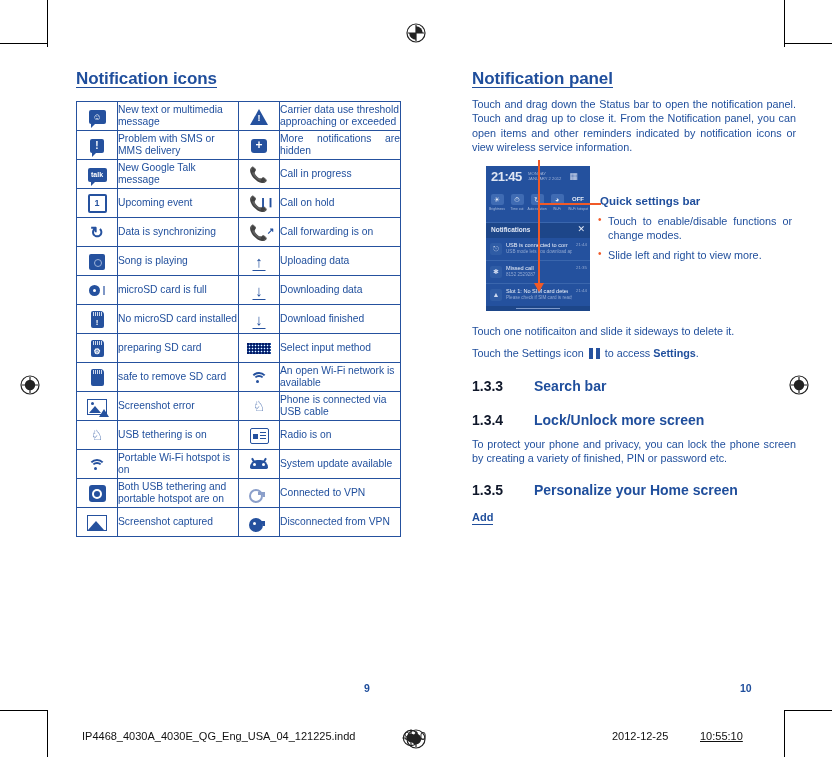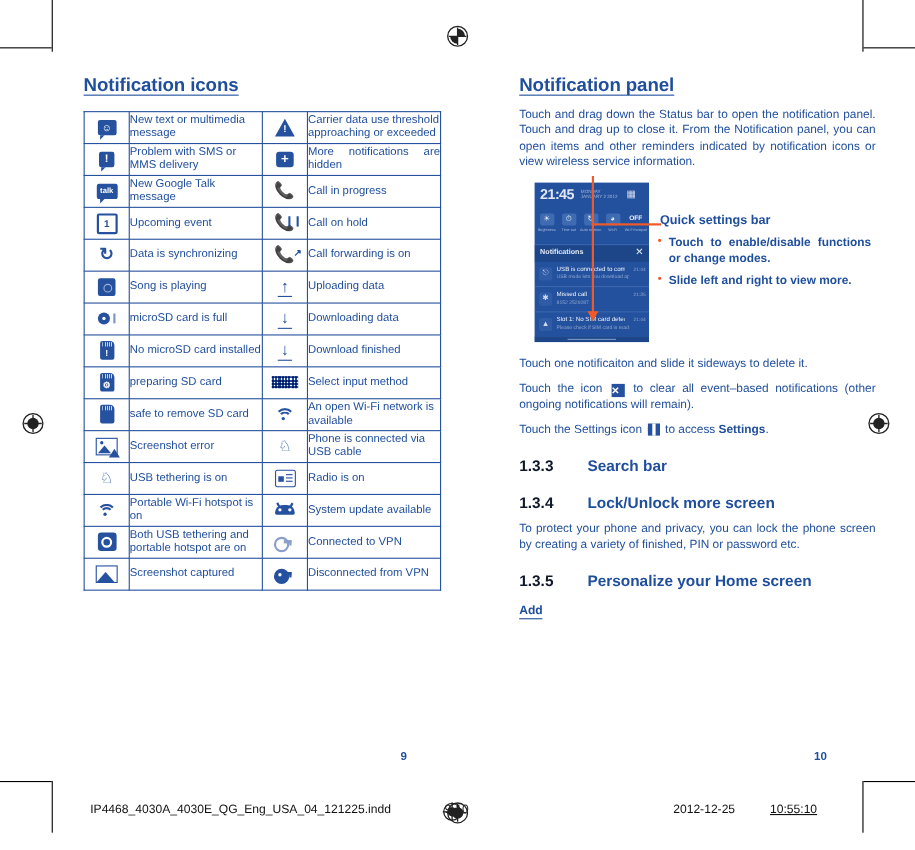--- a/index.html
+++ b/index.html
@@ -264,21 +264,21 @@
   .callout-v{position:absolute;left:66px;top:-6px;width:1.6px;height:125px;background:#F05A28;}
   .callout-v:after{content:"";position:absolute;left:-4px;bottom:-7px;width:0;height:0;
     border-left:5px solid transparent;border-right:5px solid transparent;
     border-top:9px solid #F05A28;}
   .callout-h{position:absolute;left:66px;top:37px;width:63px;height:1.6px;background:#F05A28;}
 
   .qs-label{position:absolute;left:128px;top:29px;font-size:11.5px;font-weight:bold;
     color:#1F4E9C;}
   .bullets{position:absolute;left:136px;top:48px;width:184px;}
   .bullets li{font-size:10.8px;line-height:14.3px;color:#1F4E9C;margin-bottom:5px;
-    list-style:none;position:relative;text-align:justify;text-align-last:left;font-weight:bold;}
+    list-style:none;position:relative;text-align:justify;text-align-last:left;}
   .bullets li:before{content:"•";position:absolute;left:-10px;top:-1px;color:#F05A28;font-size:10px;}
   .bullets{padding:0;margin:0;}
 
   
   .inl{display:inline-block;vertical-align:-2px;margin:0 2px;}
   .inl-x{width:12px;height:12px;background:#25519E;color:#fff;font-size:9px;
     line-height:12px;text-align:center;font-weight:bold;}
   .inl-set{width:11px;height:11px;background:#25519E;position:relative;}
   .inl-set:after{content:"";position:absolute;left:4px;top:0;width:3px;height:11px;background:#fff;}
   .inl-set:before{content:"";position:absolute;left:0;top:4px;width:11px;height:3px;background:#25519E;}
@@ -587,25 +587,20 @@
 
       <div class="qs-label">Quick settings bar</div>
       <ul class="bullets">
         <li>Touch to enable/disable functions or change modes.</li>
         <li>Slide left and right to view more.</li>
       </ul>
     </div>
 
     <p class="body-p">Touch one notificaiton and slide it sideways to delete it.</p>
 
-    <p class="body-p">
-      <span>Touch the icon</span>
-      <span class="inl inl-x">✕</span>
-      <span>to clear all event–based notifications (other ongoing notifications will remain).</span>
-    </p>
 
     <p class="body-p">
       <span>Touch the Settings icon</span>
       <span class="inl inl-set"></span>
       <span>to access</span>
       <b>Settings</b><span>.</span>
     </p>
 
     <h3 class="num">
       <span class="n">1.3.3</span><span>Search bar</span>

